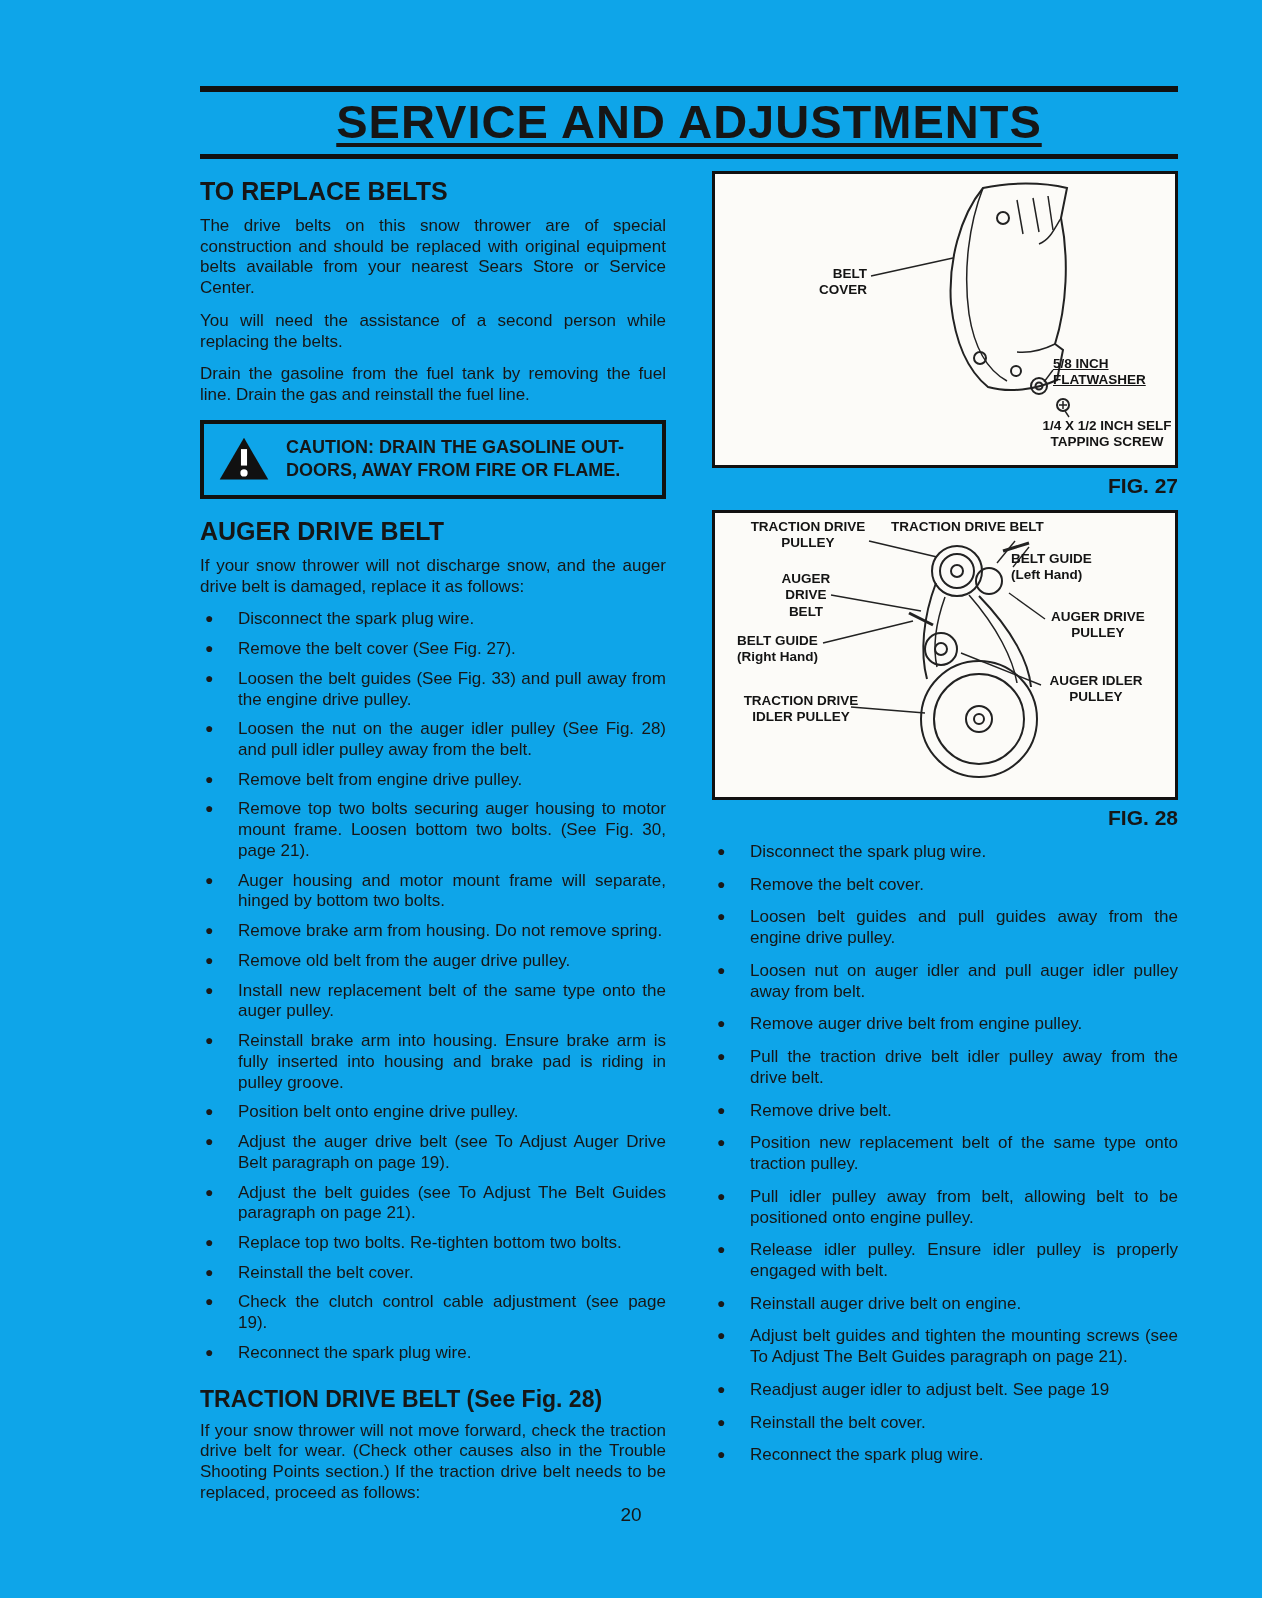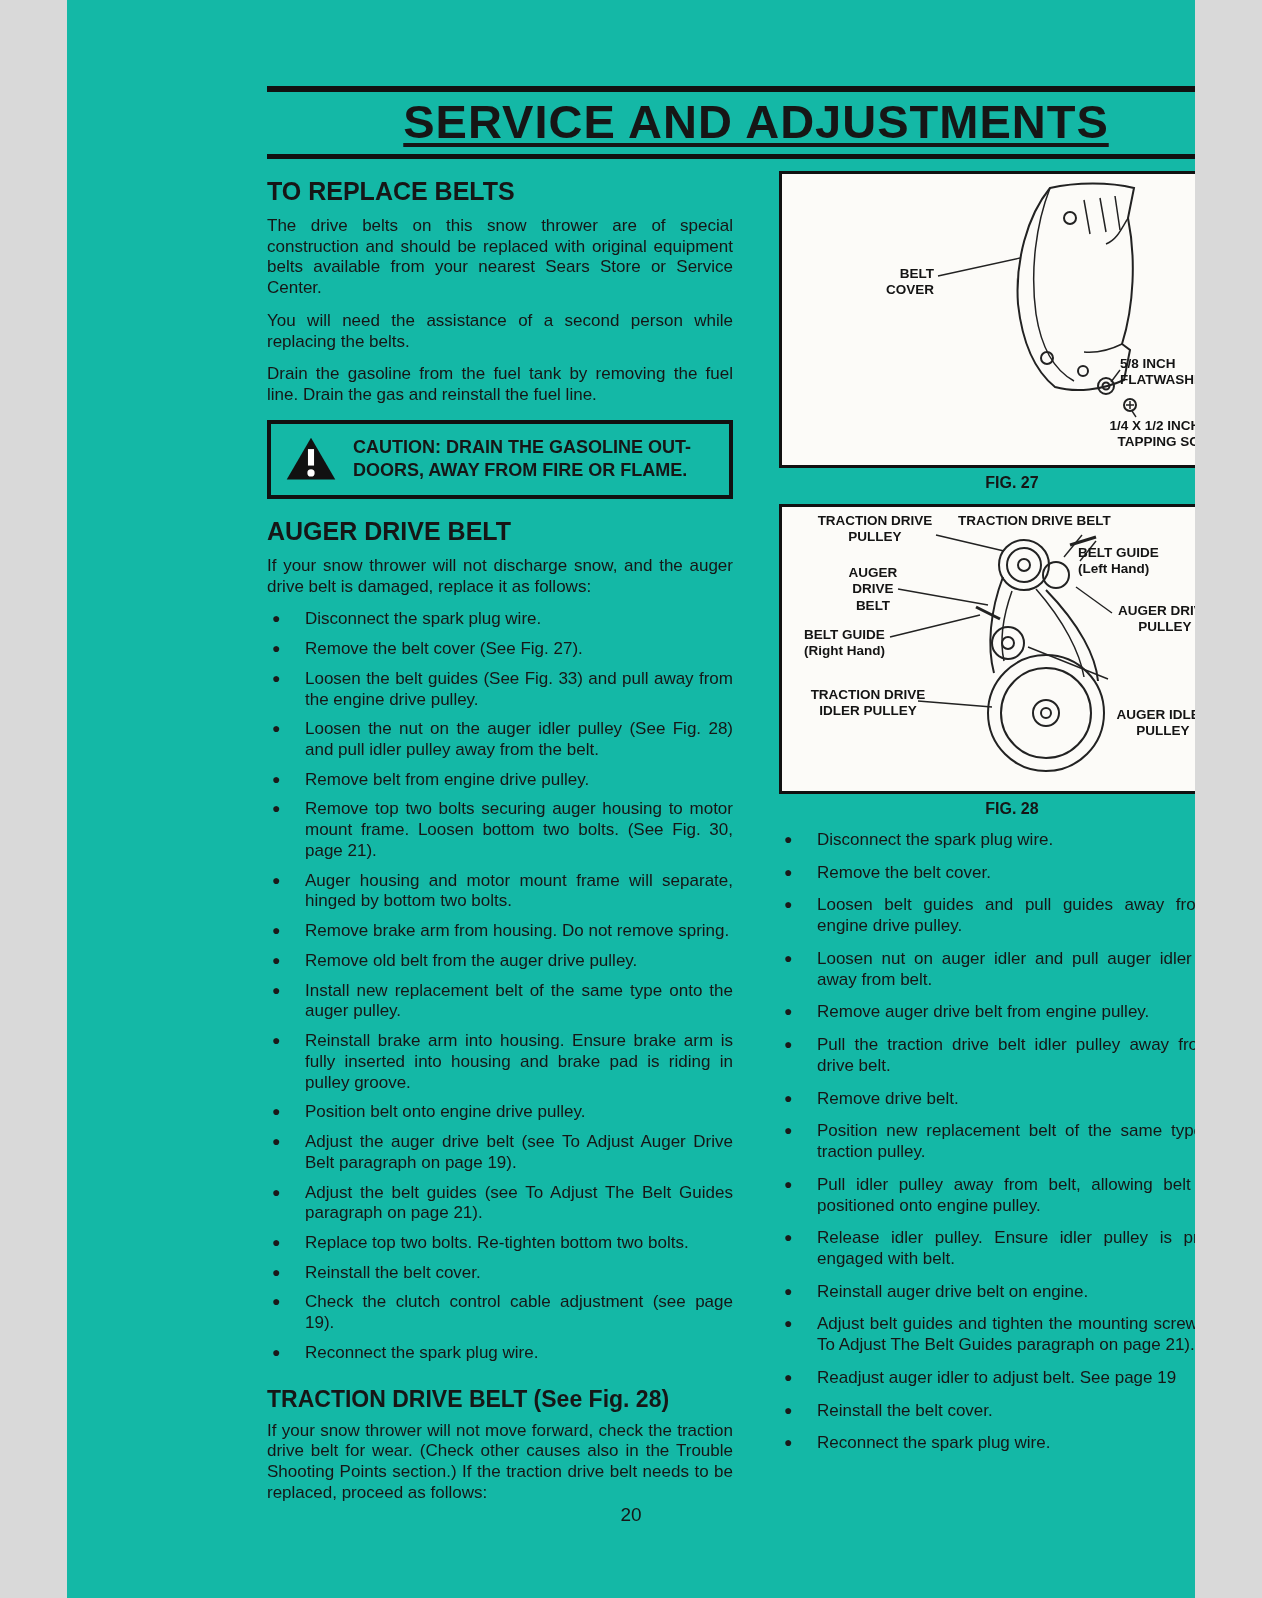--- a/index.html
+++ b/index.html
@@ -1,19 +1,19 @@
 <!DOCTYPE html>
 <html><head>
 <meta charset="utf-8">
 <style>
   * { margin:0; padding:0; box-sizing:border-box; }
   html,body { background:#d9d9d9; }
   body { font-family:"Liberation Sans", sans-serif; }
   .page {
-    width:1128px; height:1598px; background:#14b8a6; color:#161616;
+    width:1262px; height:1598px; background:#0ea5e9; color:#161616;
     position:relative; overflow:hidden; margin:0 auto;
   }
   .content { position:absolute; left:200px; top:86px; width:978px; }
 
   
   .masthead { border-top:6px solid #111; border-bottom:5px solid #111; text-align:center; padding:2px 0 5px; }
   .masthead h1 {
     font-size:47px; font-weight:bold; letter-spacing:1px;
     text-decoration:underline; text-decoration-thickness:4px; text-underline-offset:5px;
     display:inline-block;
@@ -38,36 +38,36 @@
   
   ul.steps { list-style:none; }
   ul.steps li { position:relative; padding-left:38px; font-size:17px; line-height:1.22; margin-bottom:9px; text-align:justify; }
   ul.steps.wide li { margin-bottom:12px; }
   ul.steps li .bullet { position:absolute; left:5px; top:1px; font-size:14px; color:#1a1a1a; }
 
   
   .figbox { border:3px solid #111; height:297px; position:relative; background:#fcfbf8; }
   .figbox.f28 { height:290px; }
   .figbox svg { position:absolute; left:0; top:0; width:100%; height:100%; }
-  .figcap { text-align:center; font-weight:bold; font-size:16px; margin:6px 0 12px; }
+  .figcap { text-align:right; font-weight:bold; font-size:21px; margin:6px 0 12px; }
   .figlabel { position:absolute; font-weight:bold; font-size:13.5px; line-height:1.22; white-space:pre-line; color:#141414; }
 
   
   .l-beltcover { left:76px; top:92px; width:76px; text-align:right; }
-  .l-flatwasher { left:338px; top:182px; text-align:left; }
+  .l-flatwasher { left:338px; top:182px; text-align:left;text-decoration:underline; }
   .l-screw { left:316px; top:244px; width:152px; text-align:center; }
 
   
   .l-tdp { left:30px; top:6px; width:126px; text-align:center; }
   .l-tdb { left:176px; top:6px;text-align:right; }
   .l-bgl { left:296px; top:38px; }
   .l-adb { left:60px; top:58px; width:62px; text-align:center; }
   .l-adp { left:330px; top:96px; width:106px; text-align:center; }
   .l-bgr { left:22px; top:120px; }
-  .l-aip { left:326px; top:160px; width:110px; text-align:center;margin-top:40px; }
+  .l-aip { left:326px; top:160px; width:110px; text-align:center; }
   .l-tip { left:26px; top:180px; width:120px; text-align:center; }
 
   .pagenum { position:absolute; left:0; right:0; bottom:72px; text-align:center; font-size:19px; color:#161616; }
 </style>
 </head>
 <body>
 
 <div class="page">
   <div class="content">
 

